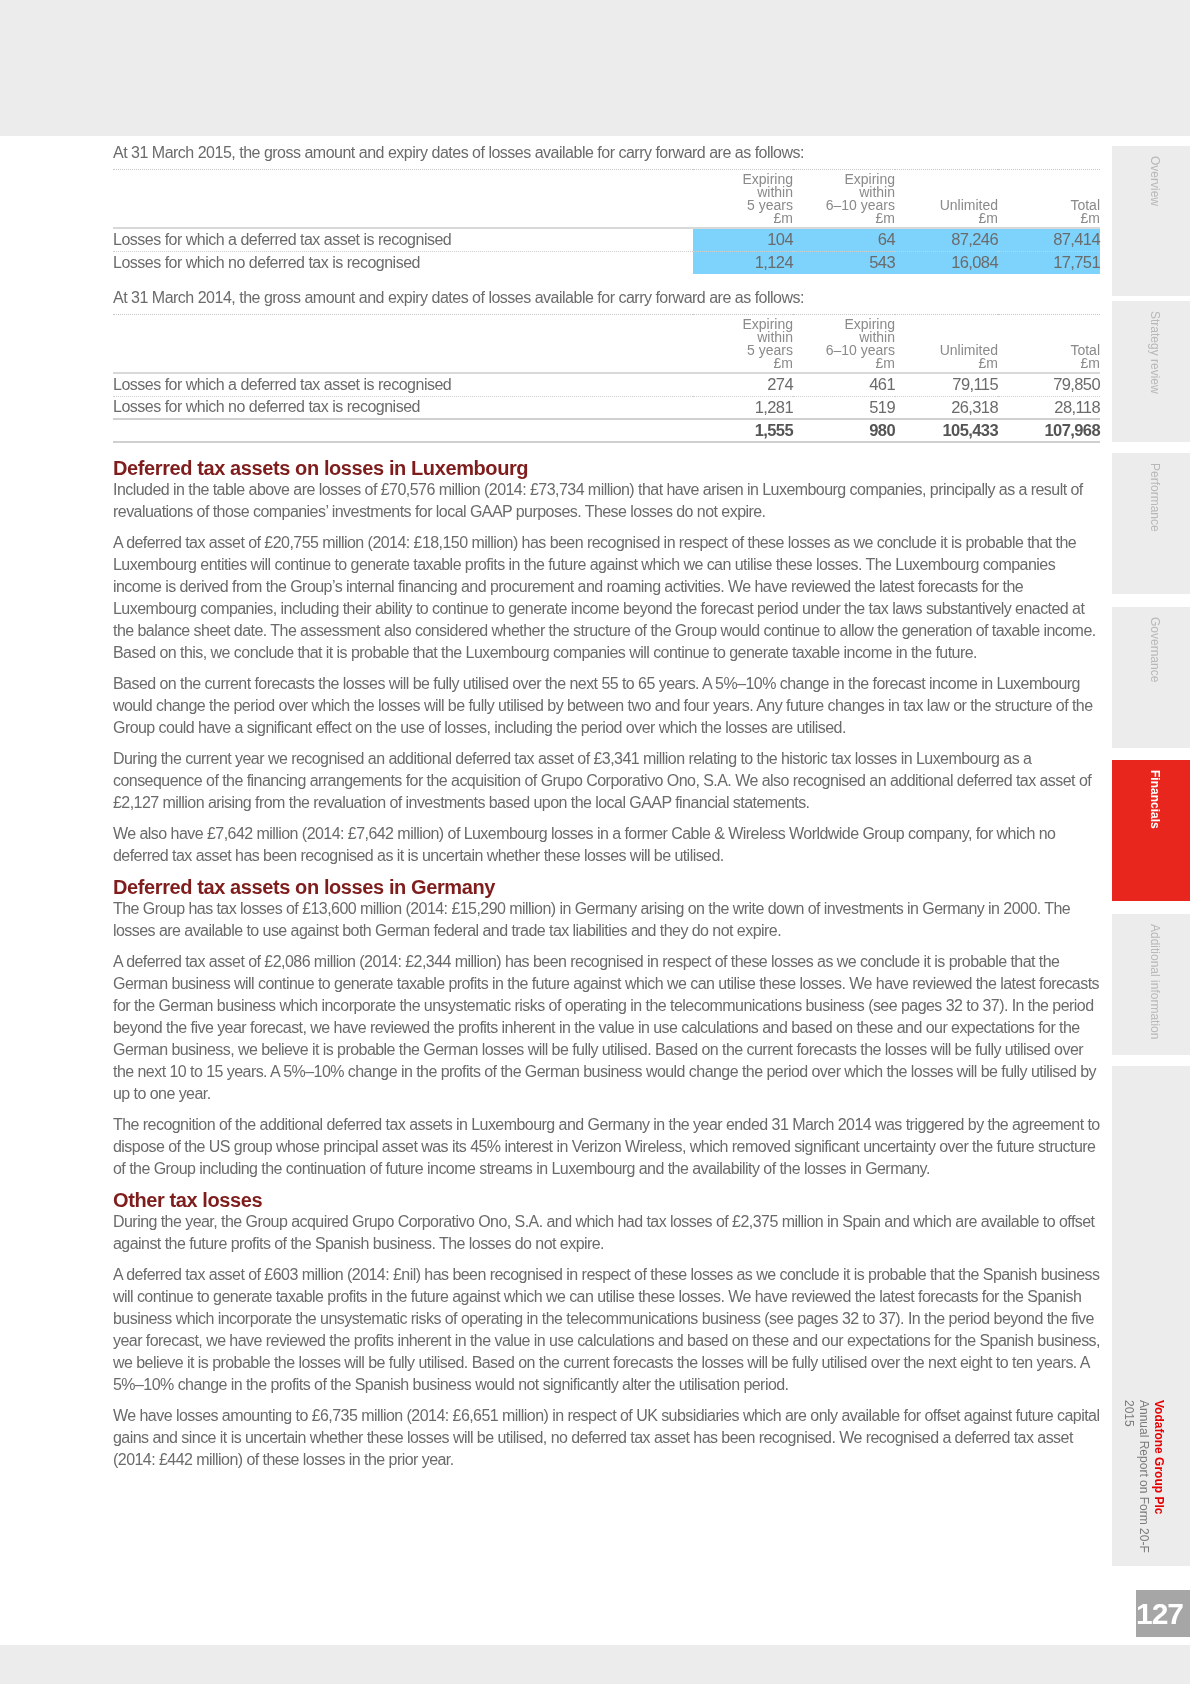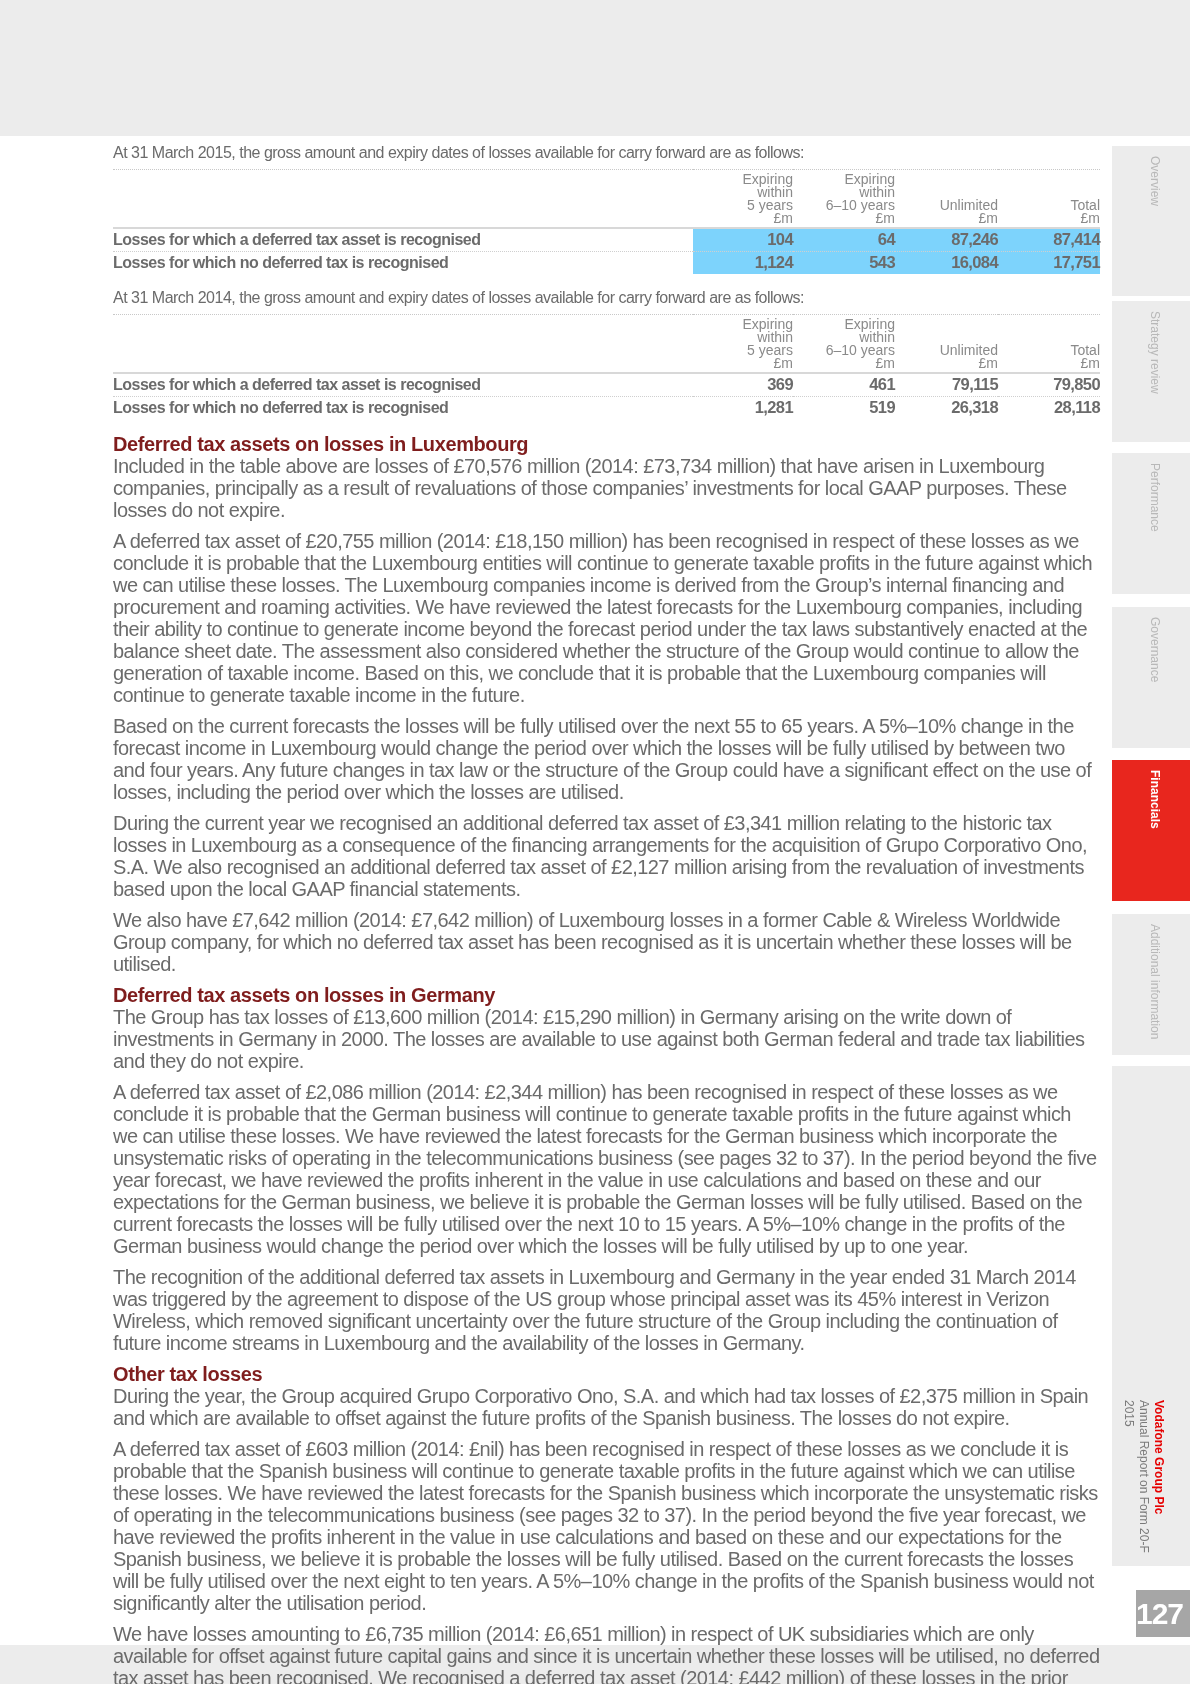--- a/index.html
+++ b/index.html
@@ -9,38 +9,38 @@
     font-family: "Liberation Sans", sans-serif;
     color: #6b6b6b;
   }
   .band-top { position: absolute; left: 0; top: 0; width: 1190px; height: 136px; background: #ececec; }
   .band-bottom { position: absolute; left: 0; top: 1645px; width: 1190px; height: 39px; background: #ececec; }
 
   .content { position: absolute; left: 113px; top: 143px; width: 987px; }
   .intro { font-size: 16px; letter-spacing: -0.5px; margin: 0 0 6px 0; color: #6b6b6b; line-height: 20px; }
 
   table.losses { width: 987px; border-collapse: collapse; margin-bottom: 14px; }
-  table.losses td, table.losses th { padding: 0; font-weight: bold; }
+  table.losses td, table.losses th { padding: 0; }
   table.losses thead tr { border-top: 1px dotted #c8c8c8; }
   table.losses th {
     font-weight: normal; font-size: 14px; line-height: 13px; color: #8a8a8a;
     text-align: right; vertical-align: bottom; padding: 3px 0 2px 0;
   }
   table.losses th.label-col { width: 580px; }
   table.losses th.num-col, table.losses td.num { padding-right: 0; }
   table.losses td.num { text-align: right; font-size: 16.5px; letter-spacing: -0.6px; }
   table.losses td.lbl { font-size: 16px; letter-spacing: -0.5px; }
   table.losses tbody tr { border-top: 1px dotted #cfcfcf; height: 23px; }
   table.losses tbody tr.first { border-top: 2px solid #d8d8d8; }
   table.losses tbody tr.total { border-top: 2px solid #d0d0d0; border-bottom: 2px solid #d0d0d0; }
   table.losses tbody tr.total td.num { font-weight: bold; color: #555; }
   .t2015 td.num { background: #7dd3fc; }
 
   h2.sec { color: #7f1d1d; font-size: 20px; font-weight: bold; margin: 0; line-height: 22px; letter-spacing: -0.4px; }
-  p.body { font-size: 20px; line-height: 22px; letter-spacing: -0.55px; margin: 0 0 9px 0; color: #6b6b6b; }
+  p.body { font-size: 16px; line-height: 22px; letter-spacing: -0.55px; margin: 0 0 9px 0; color: #6b6b6b; }
 
   .sidebar { position: absolute; left: 1112px; top: 146px; width: 78px; }
   .tab {
     position: absolute; left: 0; width: 78px; background: #ececec;
     writing-mode: vertical-rl; font-size: 12px; color: #b8b8b8;
     padding-top: 10px; box-sizing: border-box; padding-right: 28px;
   }
   .tab.active { background: #e8261e; color: #ffffff; font-weight: bold; }
   .brand {
     position: absolute; left: 1112px; top: 1066px; width: 78px; height: 500px; background: #ececec;
@@ -118,31 +118,38 @@
           <span>Unlimited</span><br><span>£m</span>
         </th>
         <th style="width:102px">
           <span>Total</span><br><span>£m</span>
         </th>
       </tr>
     </thead>
     <tbody>
       <tr class="first">
         <td class="lbl">Losses for which a deferred tax asset is recognised</td>
-        <td class="num">369</td>
+        <td class="num">274</td>
         <td class="num">461</td>
         <td class="num">79,115</td>
         <td class="num">79,850</td>
       </tr>
       <tr>
         <td class="lbl">Losses for which no deferred tax is recognised</td>
         <td class="num">1,281</td>
         <td class="num">519</td>
         <td class="num">26,318</td>
         <td class="num">28,118</td>
+      </tr>
+      <tr class="total">
+        <td class="lbl"></td>
+        <td class="num">1,555</td>
+        <td class="num">980</td>
+        <td class="num">105,433</td>
+        <td class="num">107,968</td>
       </tr>
     </tbody>
   </table>
 
   <section>
     <h2 class="sec">Deferred tax assets on losses in Luxembourg</h2>
     <p class="body">Included in the table above are losses of £70,576 million (2014: £73,734 million) that have arisen in Luxembourg companies, principally as a result of revaluations of those companies’ investments for local GAAP purposes. These losses do not expire.</p>
     <p class="body">A deferred tax asset of £20,755 million (2014: £18,150 million) has been recognised in respect of these losses as we conclude it is probable that the Luxembourg entities will continue to generate taxable profits in the future against which we can utilise these losses. The Luxembourg companies income is derived from the Group’s internal financing and procurement and roaming activities. We have reviewed the latest forecasts for the Luxembourg companies, including their ability to continue to generate income beyond the forecast period under the tax laws substantively enacted at the balance sheet date. The assessment also considered whether the structure of the Group would continue to allow the generation of taxable income. Based on this, we conclude that it is probable that the Luxembourg companies will continue to generate taxable income in the future.</p>
     <p class="body">Based on the current forecasts the losses will be fully utilised over the next 55 to 65 years. A 5%–10% change in the forecast income in Luxembourg would change the period over which the losses will be fully utilised by between two and four years. Any future changes in tax law or the structure of the Group could have a significant effect on the use of losses, including the period over which the losses are utilised.</p>
     <p class="body">During the current year we recognised an additional deferred tax asset of £3,341 million relating to the historic tax losses in Luxembourg as a consequence of the financing arrangements for the acquisition of Grupo Corporativo Ono, S.A. We also recognised an additional deferred tax asset of £2,127 million arising from the revaluation of investments based upon the local GAAP financial statements.</p>

